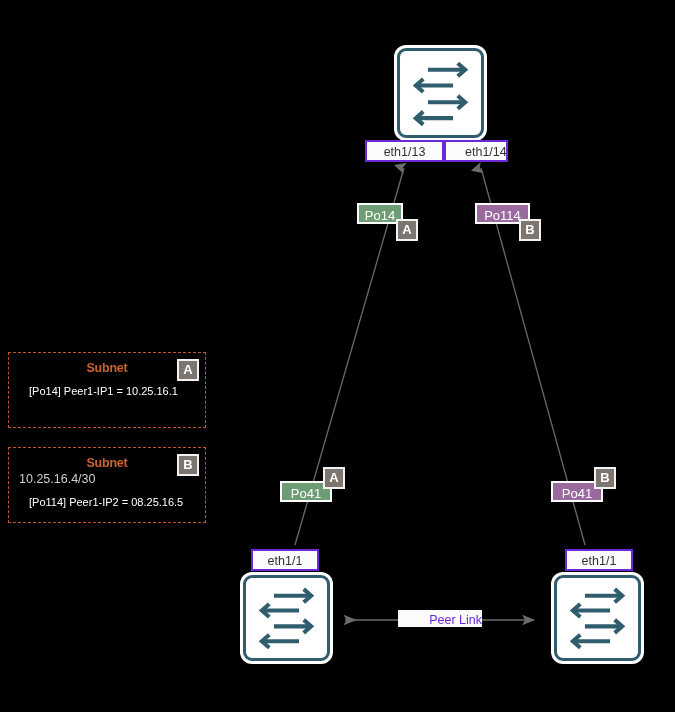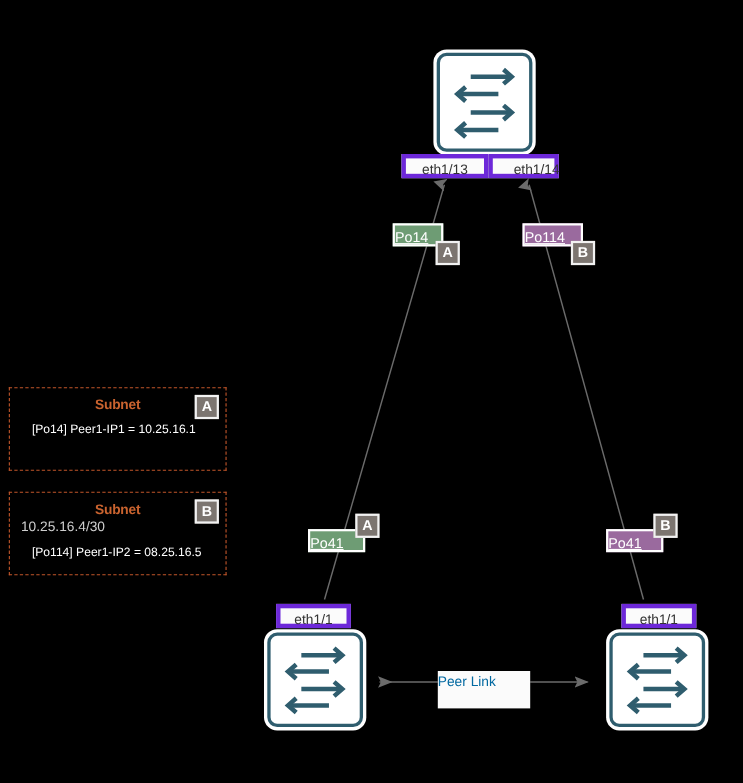--- a/index.html
+++ b/index.html
@@ -8,50 +8,50 @@
   #canvas{position:absolute;left:0;top:0;width:675px;height:712px;}
 
   svg.links{position:absolute;left:0;top:0;width:675px;height:712px;pointer-events:none;}
 
   
   .switch{position:absolute;background:#fff;border:3px solid #2f5d6e;
           border-radius:9px;box-shadow:0 0 0 3px #fff;box-sizing:border-box;}
   .switch svg{display:block;width:100%;height:100%;}
 
   
-  .port{position:absolute;background:#fbfbfb;border:4px solid #6d28d9;
+  .port{position:absolute;background:#fbfbfb;border:2px solid #6d28d9;
         color:#333;font-size:12.5px;line-height:20px;text-align:center;
         box-sizing:border-box;height:22px;white-space:nowrap;}
 
   
   .po{position:absolute;height:21px;line-height:21px;color:#fff;
-      font-size:13px;text-align:left;border:2px solid #fff;
-      box-sizing:border-box;white-space:nowrap;text-decoration:underline;}
+      font-size:13px;text-align:center;border:2px solid #fff;
+      box-sizing:border-box;white-space:nowrap;}
   .po.green{background:#6e9c74;}
   .po.purple{background:#9a6a9e;}
 
   
   .badge{position:absolute;width:22px;height:22px;background:#7c7570;
          border:2px solid #f2f2f2;box-sizing:border-box;color:#fff;
          font-size:13px;font-weight:bold;line-height:18px;text-align:center;}
 
   
   .subnet{position:absolute;border:1px dashed #c1562a;box-sizing:border-box;
           padding:8px 10px 10px 10px;}
   .subnet .sn-title{color:#c9632f;font-size:12.5px;font-weight:bold;
                     letter-spacing:-0.2px;line-height:15px;text-align:center;}
   .subnet .sn-cidr{color:#cfcfcf;font-size:12.5px;line-height:16px;}
   .subnet .sn-line{color:#ffffff;font-size:11px;line-height:17px;
                    padding-left:10px;white-space:nowrap;}
   .subnet .sn-lines{margin-top:7px;}
   .subnet .badge{top:6px;right:6px;position:absolute;}
 
   
-  .peerlabel{position:absolute;background:#fbfbfb;color:#0369a1;font-size:12.5px;
-             height:34px;line-height:20px;text-align:left;white-space:nowrap;}
+  .peerlabel{position:absolute;background:#fbfbfb;color:#6d28d9;font-size:12.5px;
+             height:17px;line-height:20px;text-align:right;white-space:nowrap;}
 </style>
 </head>
 <body>
 
 <div id="canvas">
 
   <svg class="links" viewBox="0 0 675 712">
     <defs>
       <marker id="arrUp" markerWidth="9" markerHeight="9" refX="4.5" refY="8" orient="auto" markerUnits="strokeWidth">
         <path d="M4.5,0 L9,9 L4.5,7 L0,9 Z" fill="#6b6b6b"></path>

